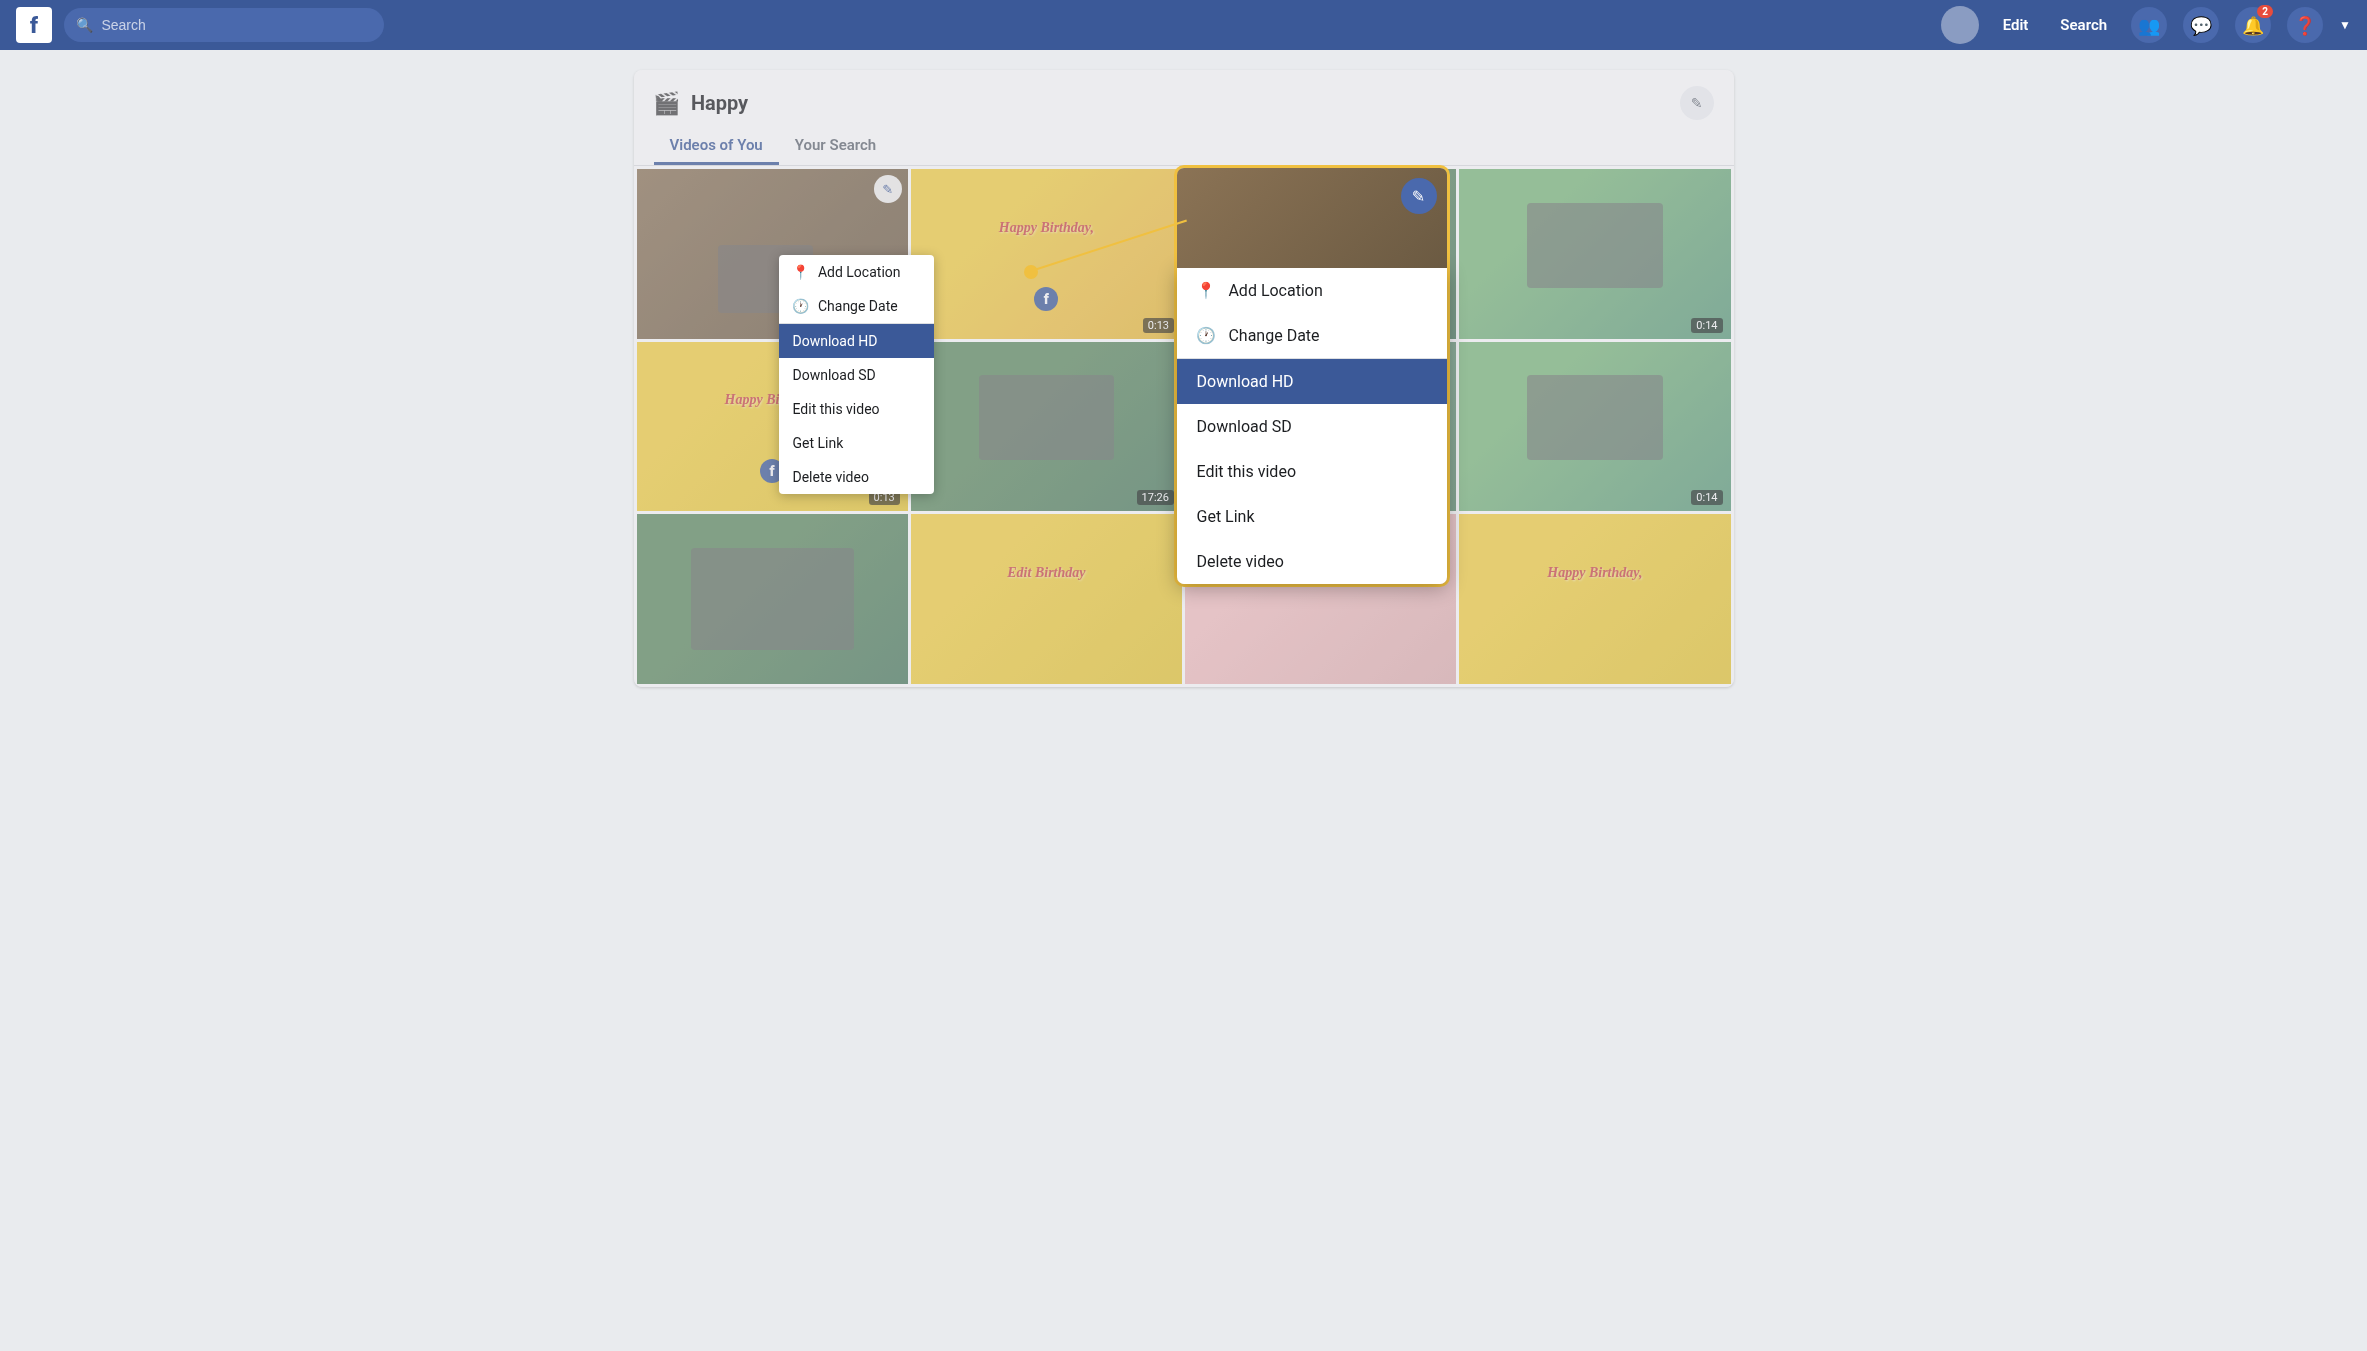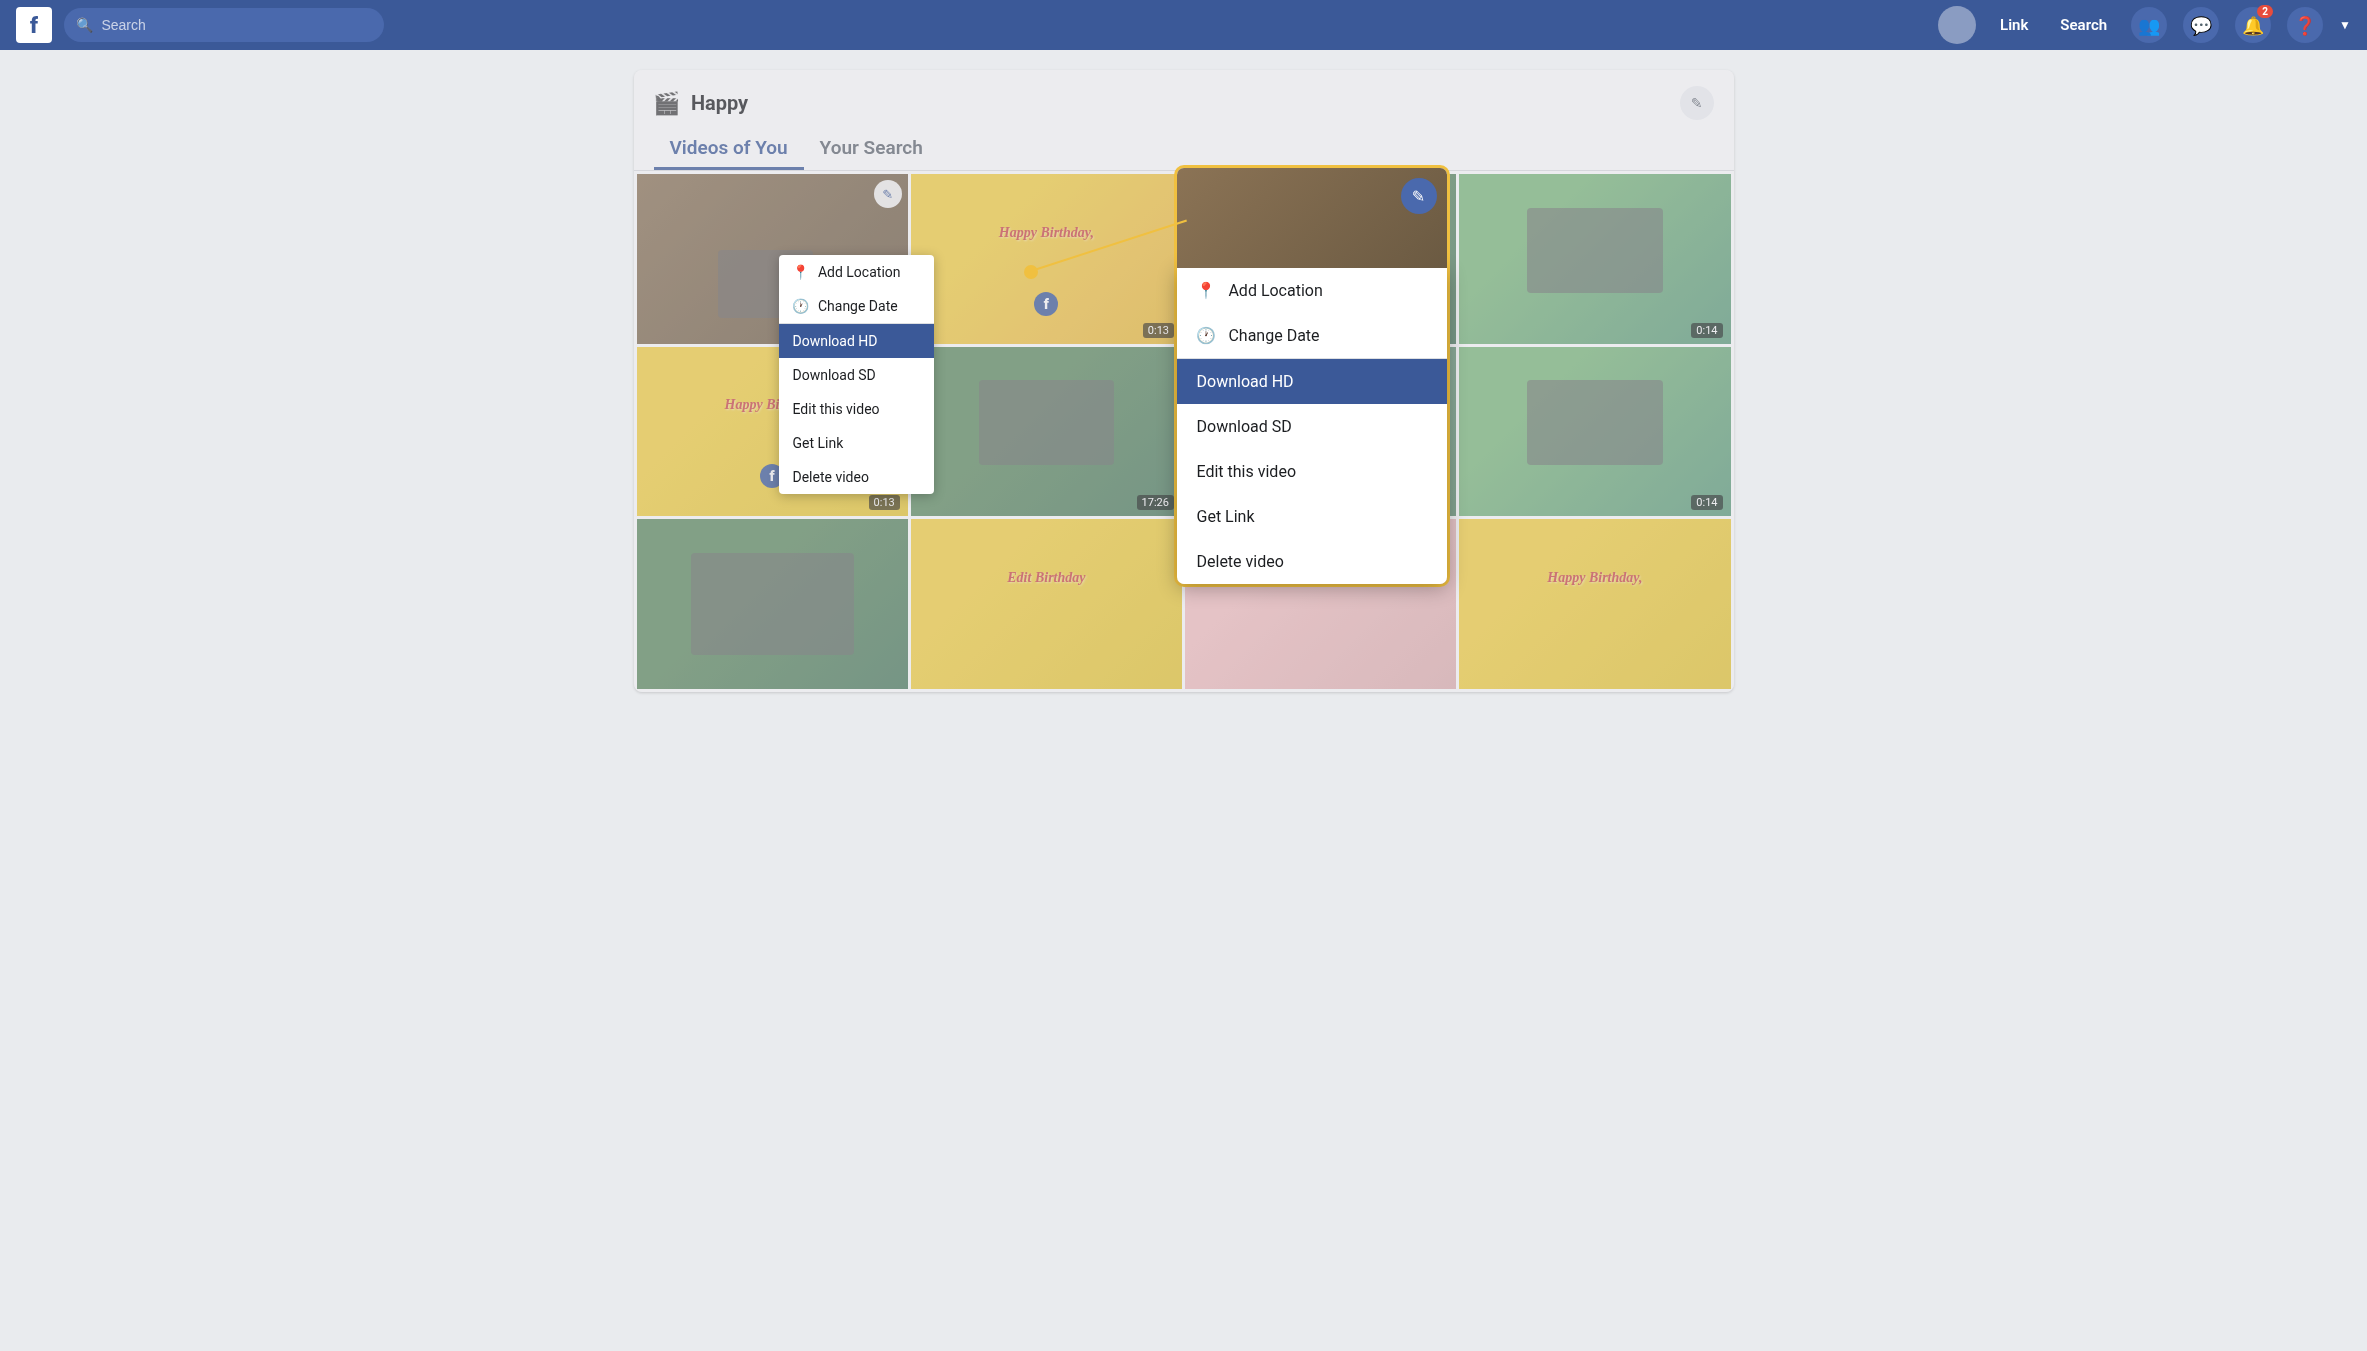--- a/index.html
+++ b/index.html
@@ -102,21 +102,21 @@
     }
 
     
     .videos-tabs {
       display: flex; gap: 0;
       padding: 8px 20px 0;
       border-bottom: 1px solid #dddfe2;
     }
     .tab {
       padding: 8px 16px;
-      font-size: 19px;
+      font-size: 15px;
       color: #606770;
       cursor: pointer;
       border-bottom: 3px solid transparent;
       font-weight: 600;
     }
     .tab.active {
       color: #3b5998;
       border-bottom: 3px solid #3b5998;
     }
 
@@ -303,21 +303,21 @@
   <div class="navbar-logo">
     <span>f</span>
   </div>
   <div class="navbar-search">
     <span class="search-icon-nav">🔍</span>
     <input type="text" placeholder="Search" style="">
   </div>
   <div class="navbar-spacer"></div>
   <div class="navbar-right">
     <div class="nav-avatar"></div>
-    <a class="nav-link">Link</a>
+    <a class="nav-link">Edit</a>
     <a class="nav-link">Search</a>
     <div class="nav-icon-btn">
       <span>👥</span>
     </div>
     <div class="nav-icon-btn">
       <span>💬</span>
     </div>
     <div class="nav-icon-btn">
       <span>🔔</span>
       <span class="nav-badge">2</span>

